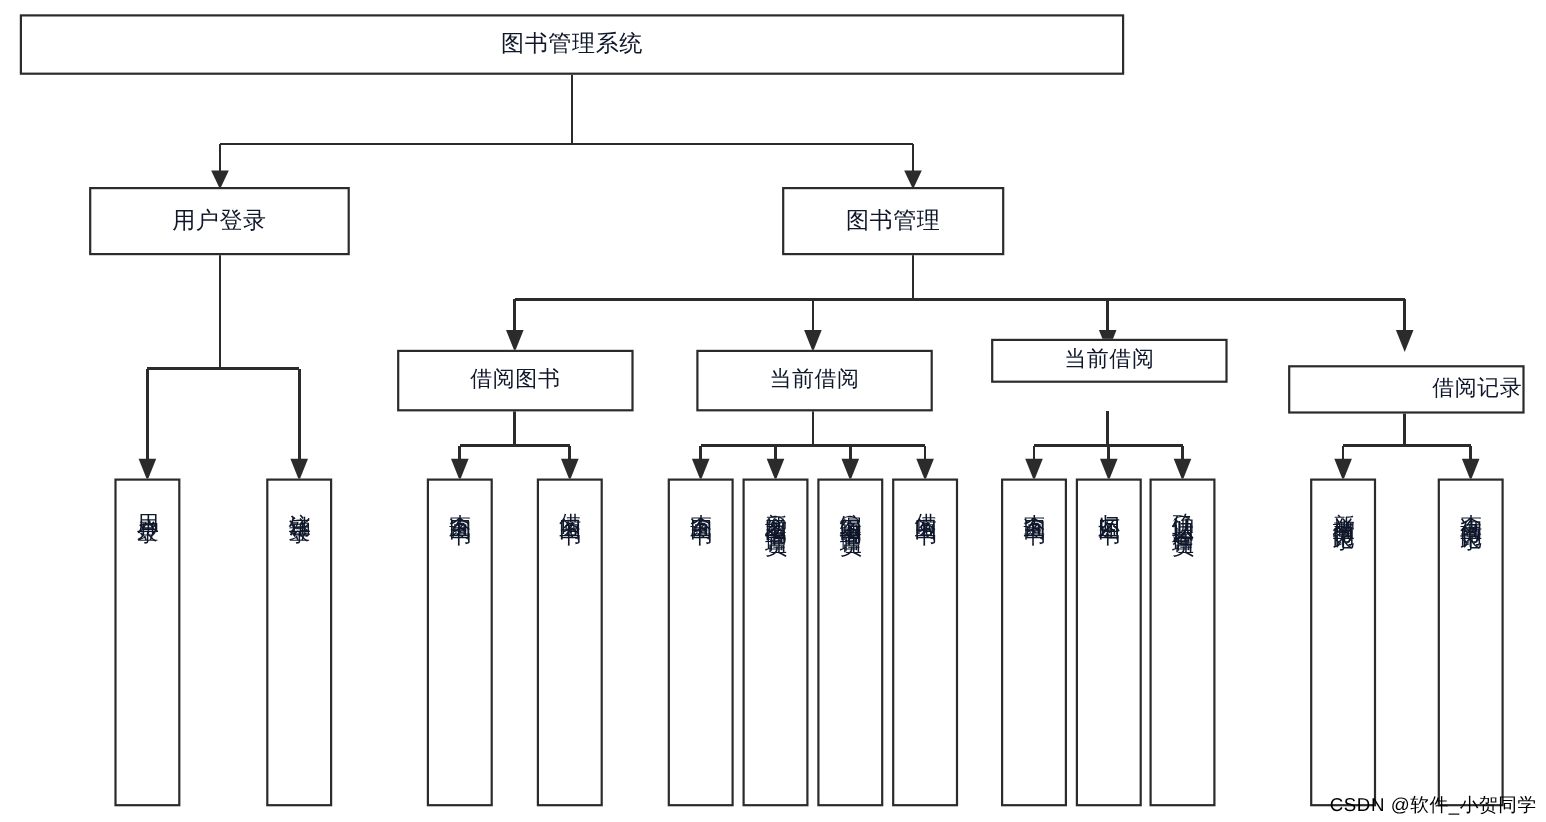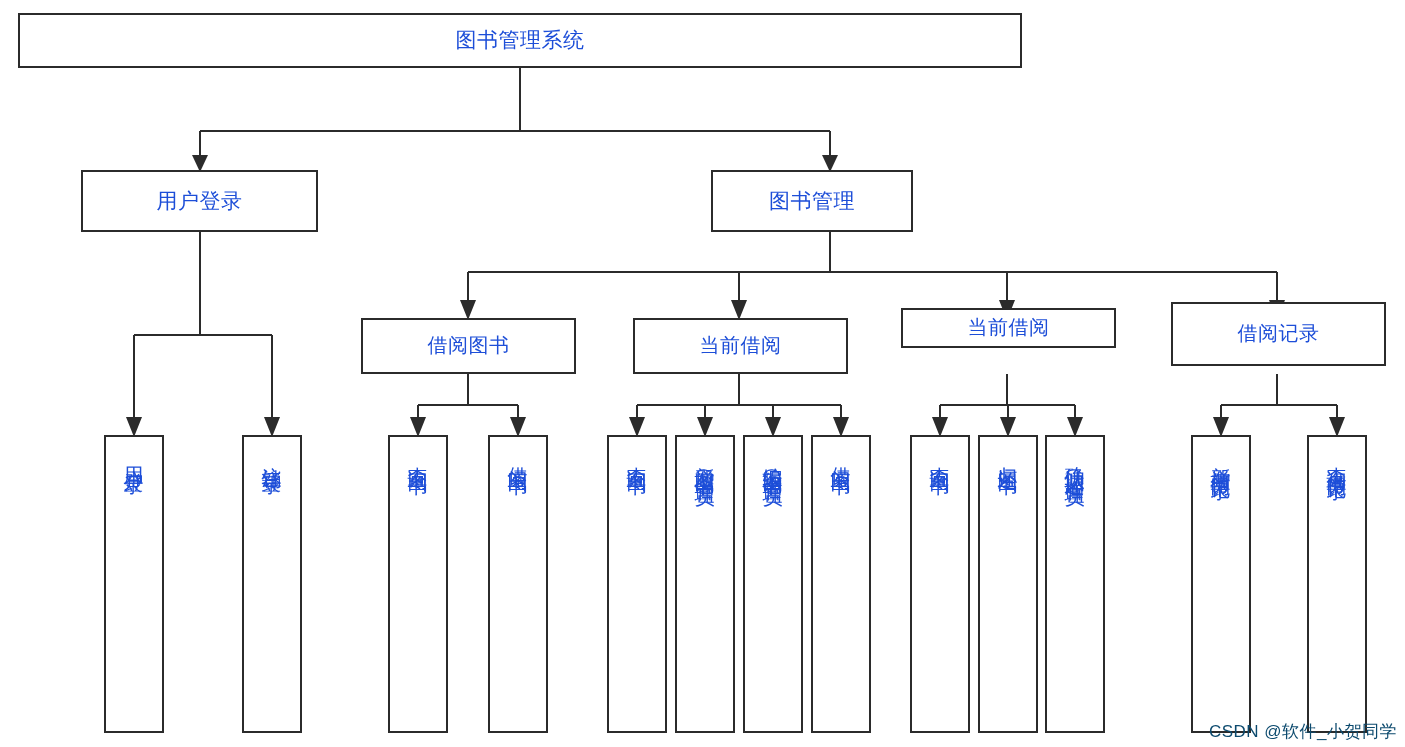--- a/index.html
+++ b/index.html
@@ -40,21 +40,21 @@
   }
   
   .node {
     position: absolute;
     box-sizing: border-box;
     border: 2.6px solid #2b2b2b;
     background: #ffffff;
     display: flex;
     align-items: center;
     justify-content: center;
-    color: #1d4ed8;
+    color: #0f172a;
   }
   .node .label {
     display: block;
     text-align: center;
     line-height: 1.28;
     letter-spacing: 0.5px;
   }
   
   .node.horiz .label {
     font-size: 21px;
@@ -79,21 +79,21 @@
     line-height: 1;
     letter-spacing: 3px;
     white-space: nowrap;
   }
   
   #watermark {
     position: absolute;
     right: 8px;
     bottom: 4px;
     font-size: 17px;
-    color: #0c4a6e;
+    color: #000000;
     letter-spacing: 0.5px;
     white-space: nowrap;
     user-select: none;
     text-align: center;
   }
 </style>
 </head>
 <body>
 
 <div id="canvas">
@@ -179,21 +179,21 @@
   </div>
 
   <div class="node lvl3 horiz" style="left:633px; top:318px; width:215px; height:56px;">
     <span class="label">当前借阅</span>
   </div>
 
   <div class="node lvl3 horiz" style="left:901px; top:308px; width:215px; height:40px;">
     <span class="label">当前借阅</span>
   </div>
 
-  <div class="node lvl3 horiz" style="left:1171px; top:302px; width:215px; height:64px;">
+  <div class="node lvl3 horiz" style="left:1171px; top:332px; width:215px; height:44px;justify-content:flex-end;">
     <span class="label">借阅记录</span>
   </div>
 
   <div class="node leaf" style="left:104px; top:435px; width:60px; height:298px;">
     <span class="label">用户登录</span>
   </div>
   <div class="node leaf" style="left:242px; top:435px; width:60px; height:298px;">
     <span class="label">注销登录</span>
   </div>
 

